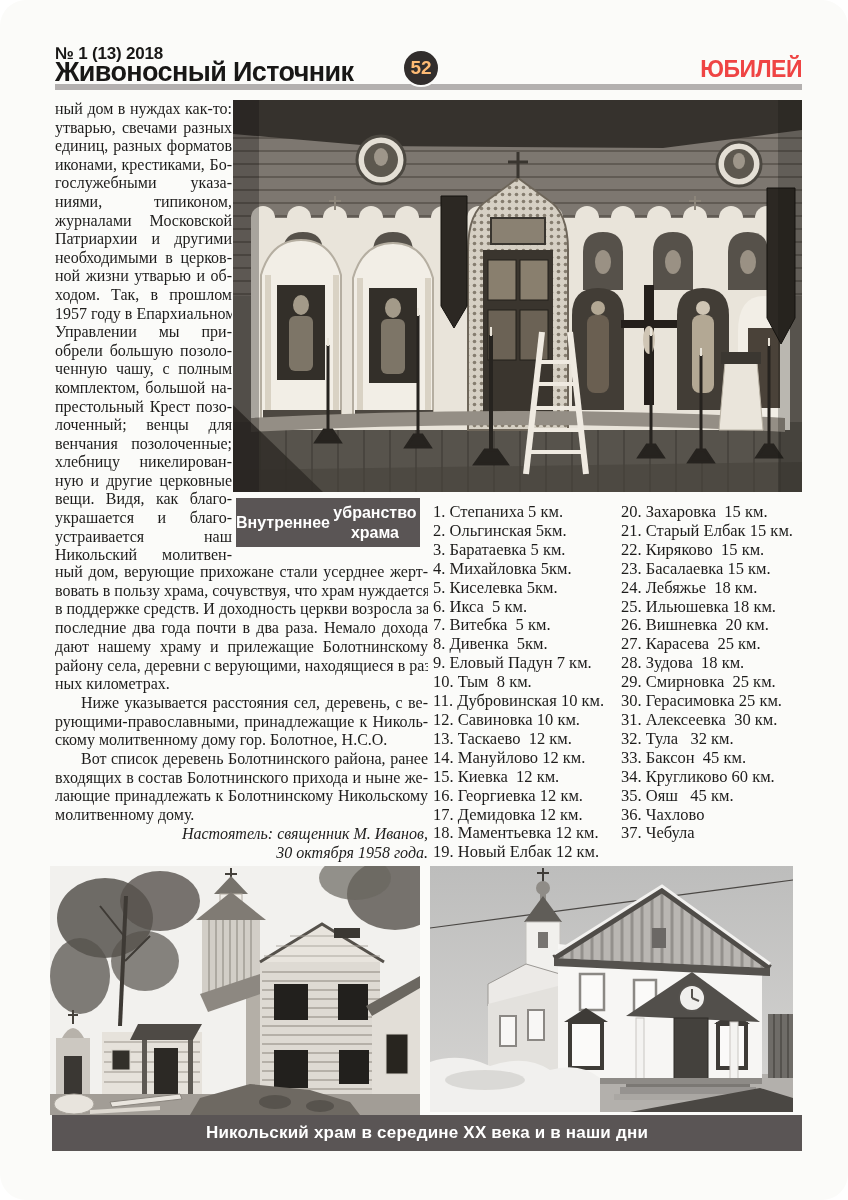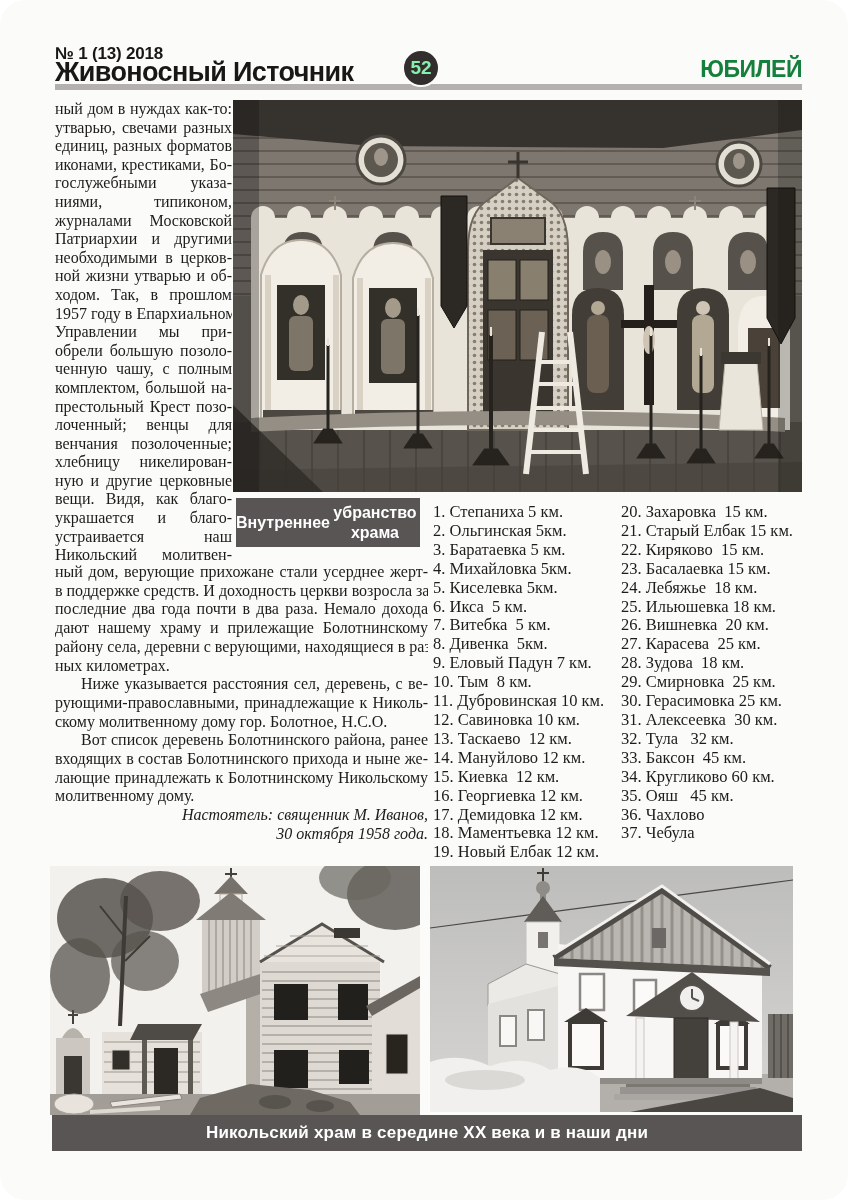--- a/index.html
+++ b/index.html
@@ -5,25 +5,25 @@
   html,body{margin:0;padding:0;background:#ffffff;}
   .page{position:relative;width:848px;height:1200px;background:#fbfbf9;
         font-family:"Liberation Serif",serif;color:#1d1c1b;overflow:hidden;border-radius:26px;}
   
   .hdr-issue{position:absolute;left:55px;top:44px;font-family:"Liberation Sans",sans-serif;
              font-weight:700;font-size:17px;letter-spacing:-0.2px;color:#181716;}
   .hdr-rule{position:absolute;left:55px;top:84px;width:747px;height:6px;background:#b3b0af;}
   .hdr-mast{position:absolute;left:55px;top:57px;font-family:"Liberation Sans",sans-serif;
             font-weight:700;font-size:27px;letter-spacing:-0.6px;color:#181716;}
   .hdr-badge{position:absolute;left:402px;top:49px;width:38px;height:38px;border-radius:50%;
-             background:#322e2d;border:2px solid #fbfbf9;box-sizing:border-box;color:#86efac;
+             background:#322e2d;border:2px solid #fbfbf9;box-sizing:border-box;color:#fdba74;
              font-family:"Liberation Sans",sans-serif;font-weight:700;font-size:19px;
              display:flex;align-items:center;justify-content:center;z-index:3;}
   .hdr-section{position:absolute;right:46px;top:56px;font-family:"Liberation Sans",sans-serif;
-               font-weight:700;font-size:23px;letter-spacing:-0.5px;color:#15803d;}
+               font-weight:700;font-size:23px;letter-spacing:-0.5px;color:#ef4444;}
   
   .narrow{position:absolute;left:55px;top:100px;width:177px;overflow:hidden;}
   .narrow .tline{line-height:18.6px;}
   .wide{position:absolute;left:55px;top:563px;width:373px;overflow:hidden;}
   .wide .tline{line-height:18.7px;}
   .tline{font-size:16px;white-space:nowrap;}
   .just{text-align:justify;text-align-last:justify;}
   .indent{text-indent:26px;}
   .sig{text-align:right;font-style:italic;}
   
@@ -279,20 +279,21 @@
       <div class="list-item">32. Тула   32 км.</div>
       <div class="list-item">33. Баксон  45 км.</div>
       <div class="list-item">34. Кругликово 60 км.</div>
       <div class="list-item">35. Ояш   45 км.</div>
       <div class="list-item">36. Чахлово</div>
       <div class="list-item">37. Чебула</div>
     </div>
 
   <div class="wide">
       <div class="tline just">ный дом, верующие прихожане стали усерднее жерт-</div>
+      <div class="tline just">вовать в пользу храма, сочувствуя, что храм нуждается</div>
       <div class="tline just">в поддержке средств. И доходность церкви возросла за</div>
       <div class="tline just">последние два года почти в два раза. Немало дохода</div>
       <div class="tline just">дают нашему храму и прилежащие Болотнинскому</div>
       <div class="tline just">району села, деревни с верующими, находящиеся в раз-</div>
       <div class="tline">ных километрах.</div>
       <div class="tline just indent">Ниже указывается расстояния сел, деревень, с ве-</div>
       <div class="tline just">рующими-православными, принадлежащие к Николь-</div>
       <div class="tline">скому молитвенному дому гор. Болотное, Н.С.О.</div>
       <div class="tline just indent">Вот список деревень Болотнинского района, ранее</div>
       <div class="tline just">входящих в состав Болотнинского прихода и ныне же-</div>

